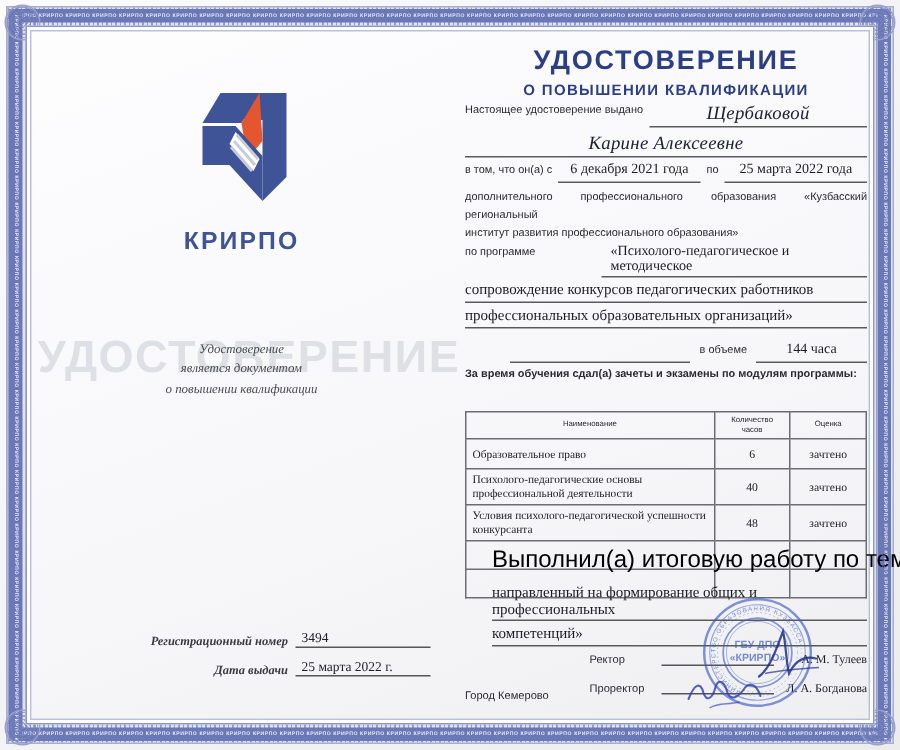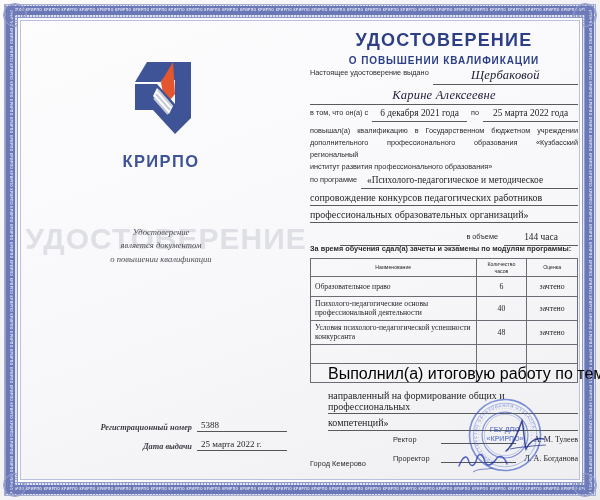--- a/index.html
+++ b/index.html
@@ -147,21 +147,21 @@
     font-family:"Liberation Serif", serif;
     font-size:10px;color:#1d1d22;padding-bottom:1px;min-height:12px;
   }
 
   
   .tbl-intro{
     position:absolute;left:0;right:0;top:222px;
     font-size:7.3px;color:#2a2a30;font-weight:700;
   }
   table.marks{
-    position:absolute;left:0;top:236px;width:100%;
+    position:absolute;left:0;top:252px;width:100%;
     border-collapse:collapse;
   }
   table.marks th,table.marks td{
     border:.8px solid #6c6c74;
     padding:2px 4px;vertical-align:middle;
   }
   table.marks th{
     font-size:5.2px;font-weight:400;color:#26262c;text-align:center;
     height:13px;line-height:1.25;
   }
@@ -261,21 +261,21 @@
       <div class="left-note">
         <div>Удостоверение</div>
         <div>является документом</div>
         <div>о повышении квалификации</div>
       </div>
 
 
       <div class="reg-block">
         <div class="reg-row">
           <span class="reg-label">Регистрационный номер</span>
-          <span class="reg-value">5388</span>
+          <span class="reg-value">3494</span>
         </div>
         <div class="reg-row">
           <span class="reg-label">Дата выдачи</span>
           <span class="reg-value">25 марта 2022 г.</span>
         </div>
       </div>
     </div>
 
     <div class="right-col">
 
@@ -293,25 +293,24 @@
           <span class="fill hand">Карине Алексеевне</span>
         </div>
 
         <div class="ln">
           <span class="lbl">в том, что он(а) с</span>
           <span class="fill">6 декабря 2021 года</span>
           <span class="lbl" style="padding:0 4px;">по</span>
           <span class="fill">25 марта 2022 года</span>
         </div>
 
-        <div class="just" style="margin-top:2px;">повышал(а) квалификацию в Государственном бюджетном учреждении</div>
         <div class="just">дополнительного профессионального образования «Кузбасский региональный</div>
         <div style="font-size:7.3px;line-height:12px;">институт развития профессионального образования»</div>
 
-        <div class="ln" style="margin-top:2px;">
+        <div class="ln" style="margin-top:2px;gap:40px;">
           <span class="lbl">по программе</span>
           <span class="fill left">«Психолого-педагогическое и методическое</span>
         </div>
         <div class="under-line">сопровождение конкурсов педагогических работников</div>
         <div class="under-line" style="margin-top:3px;">профессиональных образовательных организаций»</div>
 
         <div class="ln" style="margin-top:9px;justify-content:flex-end;">
           <span class="fill" style="max-width:120px;"></span>
           <span class="lbl" style="padding:0 6px;">в объеме</span>
           <span class="fill" style="max-width:74px;">144 часа</span>

